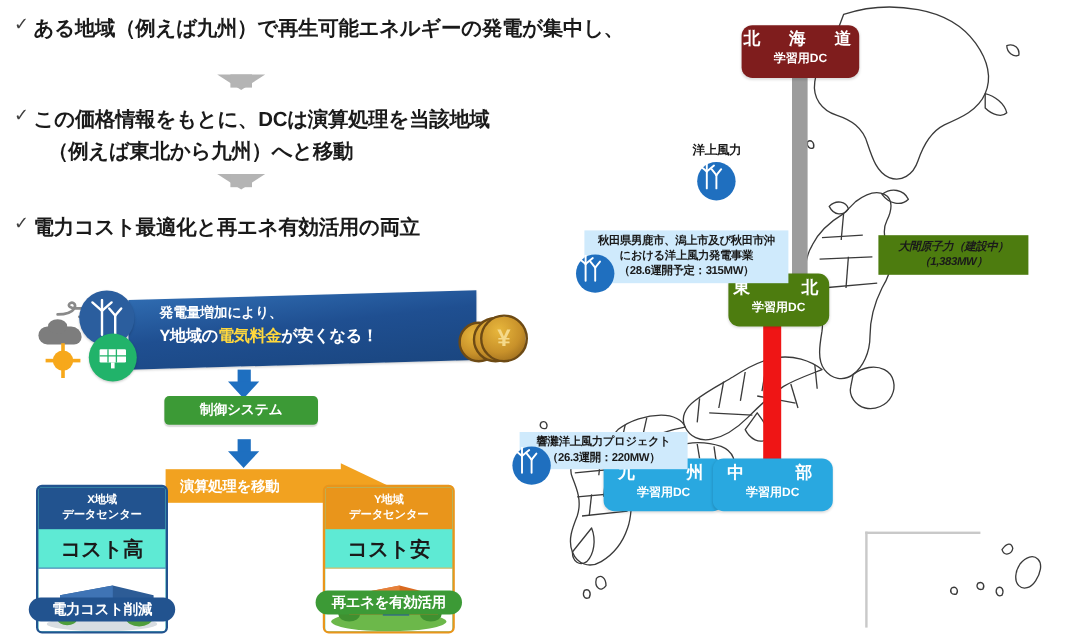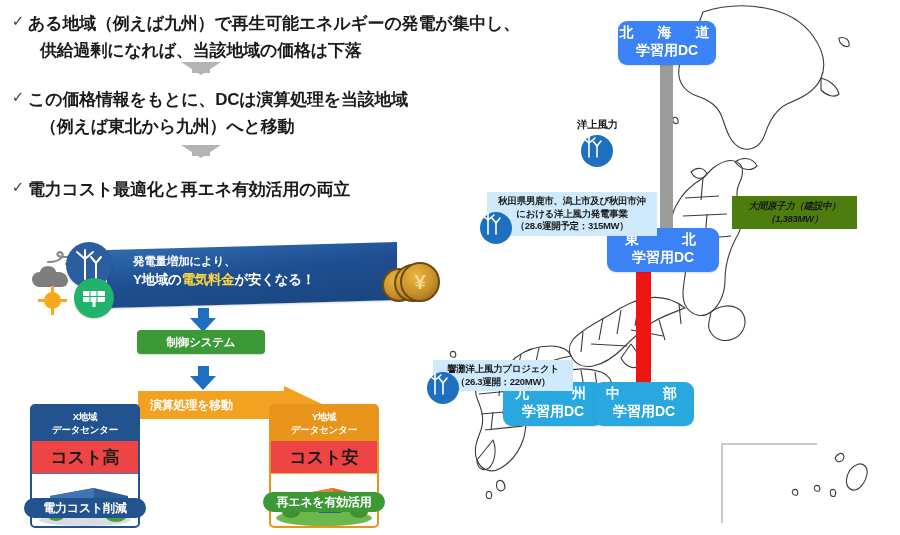--- a/index.html
+++ b/index.html
@@ -115,21 +115,21 @@
   .ma-body { position:absolute; left:0; top:5px; width:148px; height:28px; background:#f2a220; }
   .ma-head { position:absolute; left:146px; top:0; width:0; height:0;
              border-top:19px solid transparent; border-bottom:19px solid transparent;
              border-left:40px solid #f2a220; }
   .ma-text { position:absolute; left:12px; top:5px; width:140px; height:28px;
              line-height:28px; color:#fff; font-size:12px; font-weight:700; letter-spacing:-0.2px; }
 
   .dc-card { position:absolute; width:110px; }
   .dc-x { left:8px; top:168px; }
   .dc-y { left:247px; top:168px; }
-  .dc-frame { border:2px solid; border-radius:5px; overflow:hidden; background:#ef4444; }
+  .dc-frame { border:2px solid; border-radius:5px; overflow:hidden; background:#5eead4; }
   .dc-x .dc-frame { border-color:#22538f; }
   .dc-y .dc-frame { border-color:#e9951b; }
   .dc-head { color:#fff; font-size:9.5px; font-weight:700; text-align:center;
              line-height:13px; padding:4px 0 5px; letter-spacing:-0.2px; }
   .dc-x .dc-head { background:#22538f; }
   .dc-y .dc-head { background:#e9951b; }
   .dc-cost { text-align:center; font-size:17px; font-weight:700; color:#1a1a1a;
              padding:5px 0 4px; }
   .dc-x .dc-cost { border-bottom:1.5px solid #4a7ab5; }
   .dc-y .dc-cost { border-bottom:1.5px solid #e9b455; }
@@ -145,23 +145,23 @@
 
   
   .map { position:absolute; left:435px; top:0; width:465px; height:535px; }
   .map svg { position:absolute; left:0; top:0; }
 
   .dcbox {
     position:absolute; border-radius:9px; color:#fff; text-align:center;
     font-weight:700; box-shadow:0 1px 2px rgba(0,0,0,.13);
   }
   .dcbox .r1 { font-size:14px; line-height:17px; letter-spacing:5px; padding-top:3px; }
-  .dcbox .r2 { font-size:14px; line-height:18px; letter-spacing:0px; }
-  .dc-hok { left:183px; top:21px;  width:98px; height:44px; background:#3b82f6; }
-  .dc-toh { left:172px; top:228px; width:112px; height:44px; background:#3b82f6; }
+  .dcbox .r2 { font-size:10px; line-height:18px; letter-spacing:0px; }
+  .dc-hok { left:183px; top:21px;  width:98px; height:44px; background:#7f1d1d; }
+  .dc-toh { left:172px; top:228px; width:84px; height:44px; background:#4d7c0f; }
   .dc-kyu { left:68px;  top:382px; width:100px; height:44px; background:#29a8e0; }
   .dc-chu { left:159px; top:382px; width:100px; height:44px; background:#29a8e0; }
 
   .conn { position:absolute; }
   .conn-gray { background:#9c9c9c; }
   .conn-red  { background:#ef1515; }
 
   .tag {
     position:absolute; font-size:9.5px; font-weight:700; color:#1a1a1a;
     line-height:12.5px; text-align:center; letter-spacing:-0.3px;
@@ -185,21 +185,20 @@
 <body>
 
 <div id="page">
 
   <div class="bullets">
 
     <div class="bullet-row b1">
       <div class="check">✓</div>
       <div class="btext">
         <span>ある地域（例えば九州）で再生可能エネルギーの発電が集中し、</span>
-        <span class="l2">供給過剰になれば、当該地域の価格は下落</span>
       </div>
     </div>
 
     <div class="down-arrow a1">
       <div class="arr-shape arr-stem"></div>
         <div class="arr-head"></div>
     </div>
 
     <div class="bullet-row b2">
       <div class="check">✓</div>

